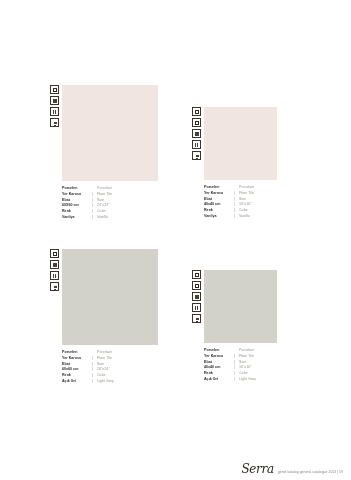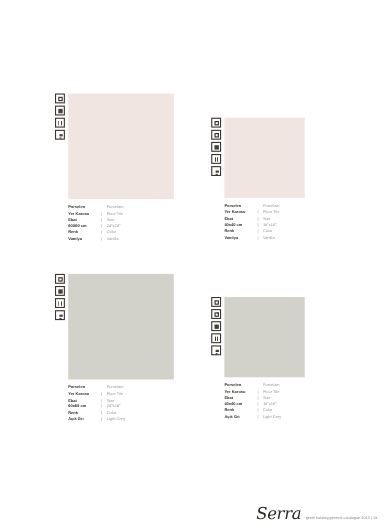--- a/index.html
+++ b/index.html
@@ -137,21 +137,21 @@
     right: 8px;
     bottom: 5px;
     display: flex;
     align-items: baseline;
     justify-content: flex-end;
     gap: 4px;
   }
   .brand {
     font-family: "DejaVu Serif", serif;
     font-style: italic;
-    font-size: 15px;
+    font-size: 12px;
     color: #2b2723;
     letter-spacing: -0.3px;
     line-height: 1;
   }
   .footer-meta {
     font-size: 3.4px;
     color: #8b857d;
     letter-spacing: 0.05px;
     white-space: nowrap;
   }

